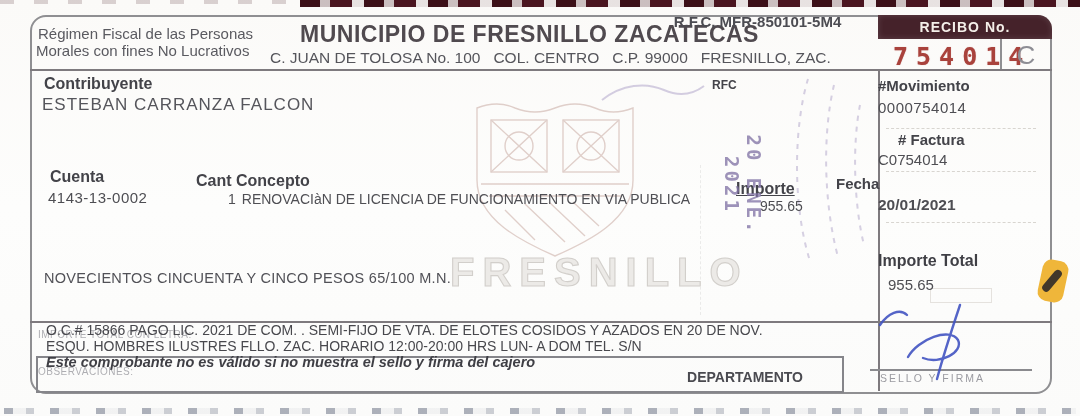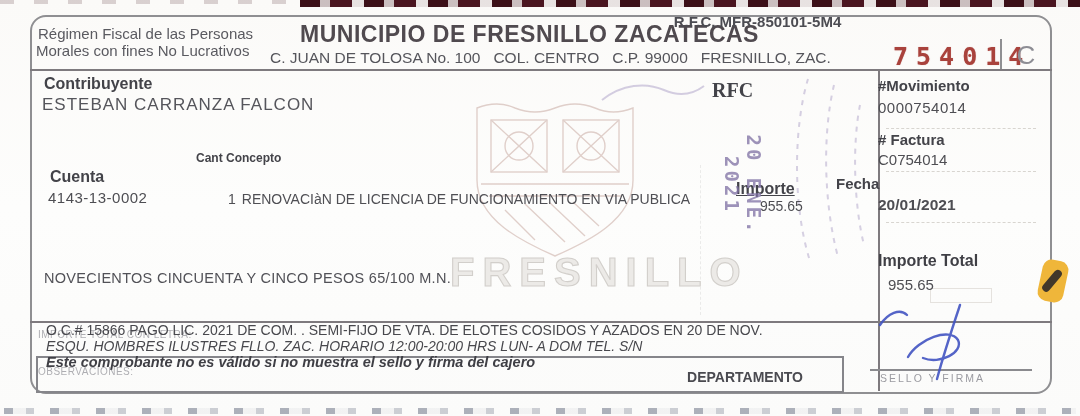--- a/index.html
+++ b/index.html
@@ -96,52 +96,55 @@
   <svg style="left:598px;top:78px;" width="110" height="30" viewBox="0 0 110 30">
     <path d="M4 22 C24 6 48 4 66 12 C84 20 98 14 106 8" fill="none" stroke="rgba(150,135,185,.4)" stroke-width="2"></path>
   </svg>
 
   <div class="t" style="left:38px;top:26px;font-size:15px;color:#5a5a60;">Régimen Fiscal de las Personas</div>
   <div class="t" style="left:36px;top:43px;font-size:15px;color:#5a5a60;">Morales con fines No Lucrativos</div>
   <div class="t b center" style="left:300px;top:22px;width:560px;font-size:23px;letter-spacing:.5px;color:#504a4f;">MUNICIPIO DE FRESNILLO ZACATECAS</div>
   <div class="t center" style="left:270px;top:49px;width:560px;font-size:15.5px;color:#55555b;">C. JUAN DE TOLOSA No. 100   COL. CENTRO   C.P. 99000   FRESNILLO, ZAC.</div>
   <div class="t b right" style="left:640px;top:14px;width:235px;font-size:15px;color:#4c4c52;">R.F.C. MFR-850101-5M4</div>
 
+  <div class="recibo-band">
+      <span>RECIBO No.</span>
+    </div>
   <div class="recibo-number">754014</div>
   <div class="num-divider"></div>
   <div class="recibo-series">C</div>
 
   <div class="t" style="left:42px;top:96px;font-size:17px;letter-spacing:1px;color:#55555b;">ESTEBAN CARRANZA FALCON</div>
   <div class="t b" style="left:44px;top:75px;font-size:16px;color:#434349;">Contribuyente</div>
-  <div class="t b" style="left:712px;top:79px;font-size:20px;color:#434349;font-family:Liberation Serif, serif;">RFC</div>
+  <div class="t b" style="left:712px;top:79px;font-size:12px;color:#434349;">RFC</div>
 
   <div class="t b" style="left:50px;top:168px;font-size:16px;color:#434349;">Cuenta</div>
   <div class="t" style="left:48px;top:190px;font-size:15px;letter-spacing:.5px;">4143-13-0002</div>
-  <div class="t b" style="left:196px;top:152px;font-size:12px;color:#434349;">Cant Concepto</div>
+  <div class="t b" style="left:196px;top:172px;font-size:16px;color:#434349;">Cant Concepto</div>
   <div class="t" style="left:228px;top:192px;font-size:14px;color:#4f4f54;"><span>1</span><span style="margin-left:6px;">RENOVACIàN DE LICENCIA DE FUNCIONAMIENTO EN VIA PUBLICA</span></div>
   <div class="t b" style="left:736px;top:180px;font-size:16px;color:#434349;text-decoration:underline;">Importe</div>
   <div class="t" style="left:760px;top:199px;font-size:14px;">955.65</div>
 
   <div class="t" style="left:44px;top:271px;font-size:14.5px;letter-spacing:.3px;color:#515157;">NOVECIENTOS CINCUENTA Y CINCO PESOS 65/100 M.N.</div>
   <div class="wm-text">FRESNILLO</div>
 
   <div class="t b center" style="left:878px;top:78px;width:174px;font-size:15px;color:#434349;">#Movimiento</div>
   <div class="t center" style="left:878px;top:100px;width:174px;font-size:15px;letter-spacing:.5px;">0000754014</div>
-  <div class="t b center" style="left:878px;top:132px;width:174px;font-size:15px;color:#434349;"># Factura</div>
+  <div class="t b center" style="left:878px;top:132px;width:174px;font-size:15px;color:#434349;padding-left:20px;"># Factura</div>
   <div class="t center" style="left:878px;top:152px;width:206px;font-size:15px;">C0754014</div>
   <div class="t b center" style="left:836px;top:176px;width:184px;font-size:15px;color:#434349;">Fecha</div>
   <div class="t b center" style="left:878px;top:196px;width:152px;font-size:15.5px;">20/01/2021</div>
   <div class="t b center" style="left:878px;top:252px;width:174px;font-size:16px;color:#3f3f45;">Importe Total</div>
   <div class="t center" style="left:888px;top:277px;width:174px;font-size:15px;">955.65</div>
 
   <div class="date-stamp">20 ENE. 2021</div>
 
   <div class="t faint" style="left:38px;top:329px;font-size:10px;letter-spacing:.5px;">IMPORTE TOTAL CON LETRA:</div>
   <div class="t" style="left:46px;top:323px;font-size:14px;color:#48484d;">O.C.# 15866 PAGO LIC. 2021 DE COM. . SEMI-FIJO DE VTA. DE ELOTES COSIDOS Y AZADOS EN 20 DE NOV.</div>
-  <div class="t" style="left:46px;top:339px;font-size:14px;color:#48484d;font-style:italic;">ESQU. HOMBRES ILUSTRES FLLO. ZAC. HORARIO 12:00-20:00 HRS LUN- A DOM TEL. S/N</div>
+  <div class="t" style="left:46px;top:339px;font-size:14px;color:#48484d;">ESQU. HOMBRES ILUSTRES FLLO. ZAC. HORARIO 12:00-20:00 HRS LUN- A DOM TEL. S/N</div>
   <div class="t b" style="left:46px;top:355px;font-size:14.5px;font-style:italic;color:#3f3f45;">Este comprobante no es válido si no muestra el sello y firma del cajero</div>
   <div class="t faint" style="left:38px;top:366px;font-size:10px;letter-spacing:.5px;">OBSERVACIONES:</div>
   <div class="t b right" style="left:660px;top:370px;width:170px;font-size:14px;color:#4a4a50;">DEPARTAMENTO</div>
   <div class="t center" style="left:880px;top:373px;width:142px;font-size:10.5px;letter-spacing:2px;color:#9b9ba1;">SELLO Y FIRMA</div>
 
   <svg style="left:860px;top:295px;" width="180" height="90" viewBox="0 0 180 90">
     <g fill="none" stroke="#4254c2" stroke-width="2.4" stroke-linecap="round" opacity=".9">
       <path d="M100 10 C92 34 84 58 77 84"></path>
       <path d="M48 62 C58 44 90 32 98 45 C104 57 80 70 63 63"></path>
       <path d="M20 30 C28 18 40 13 47 20"></path>

